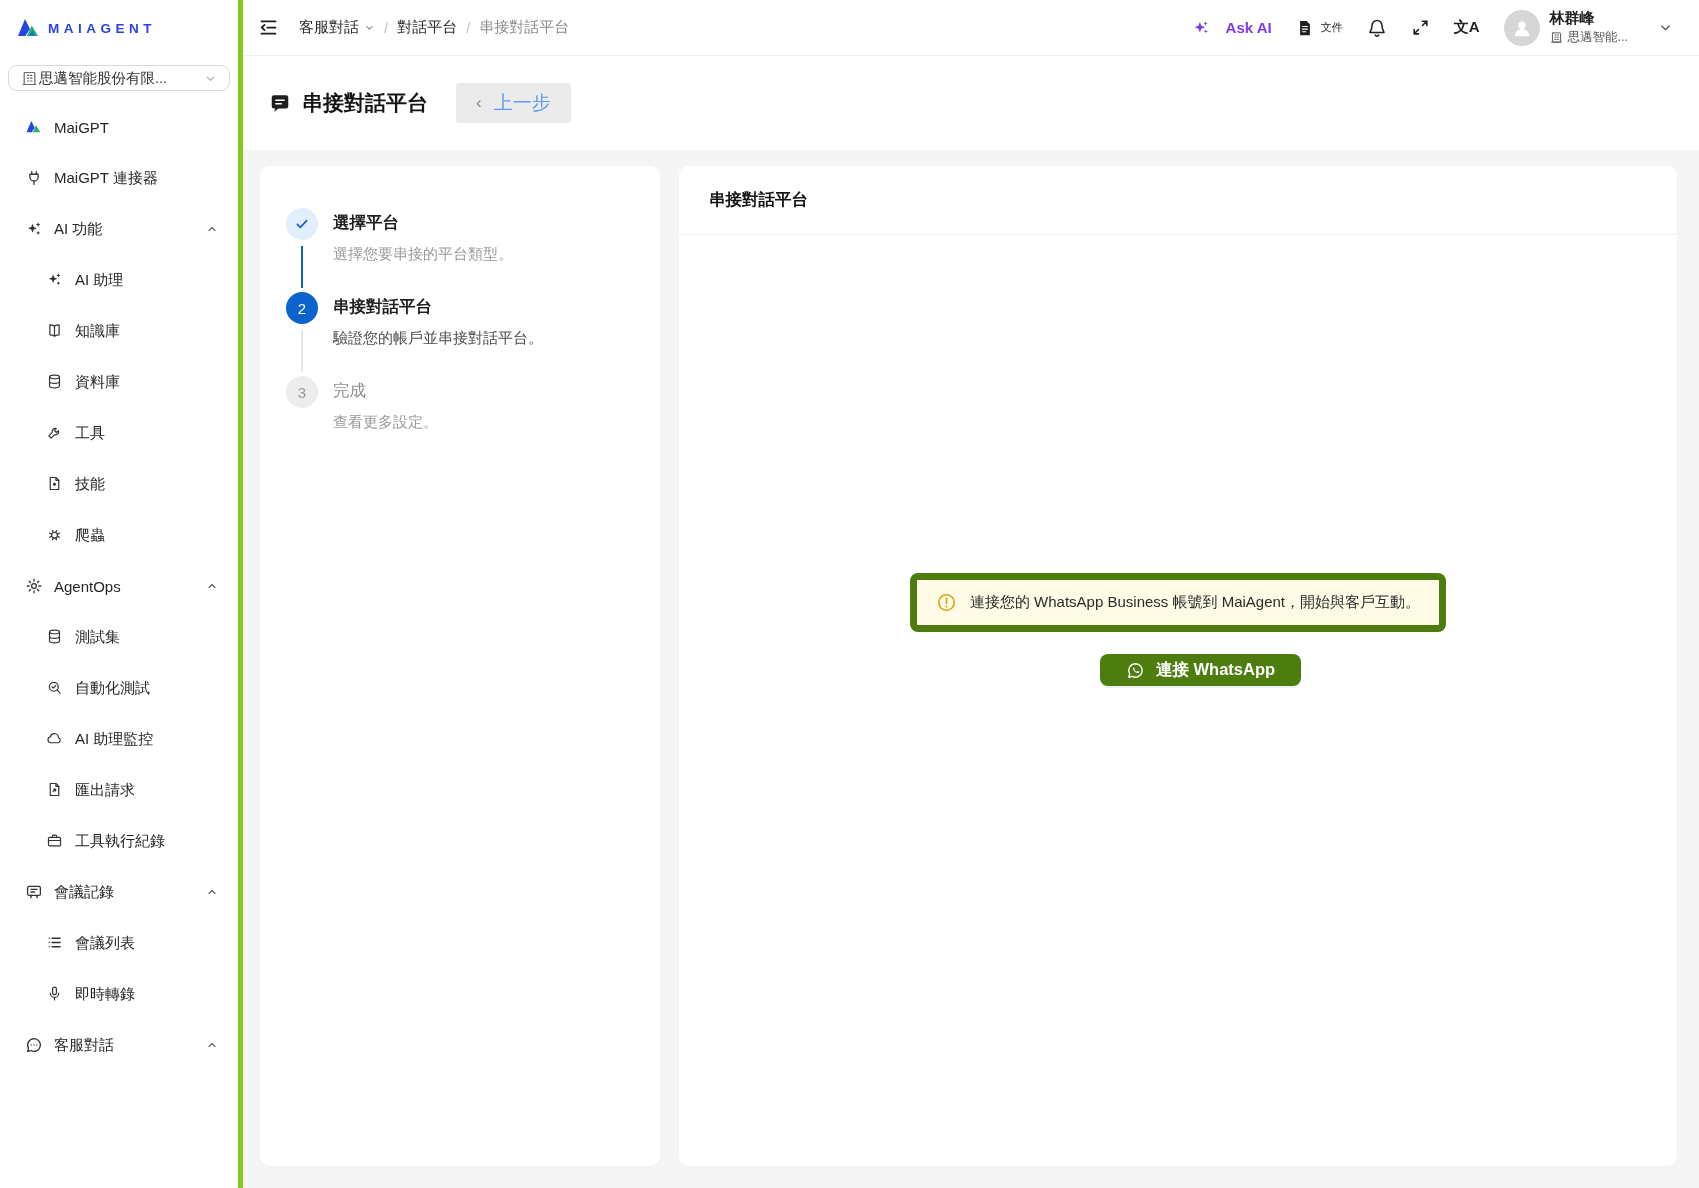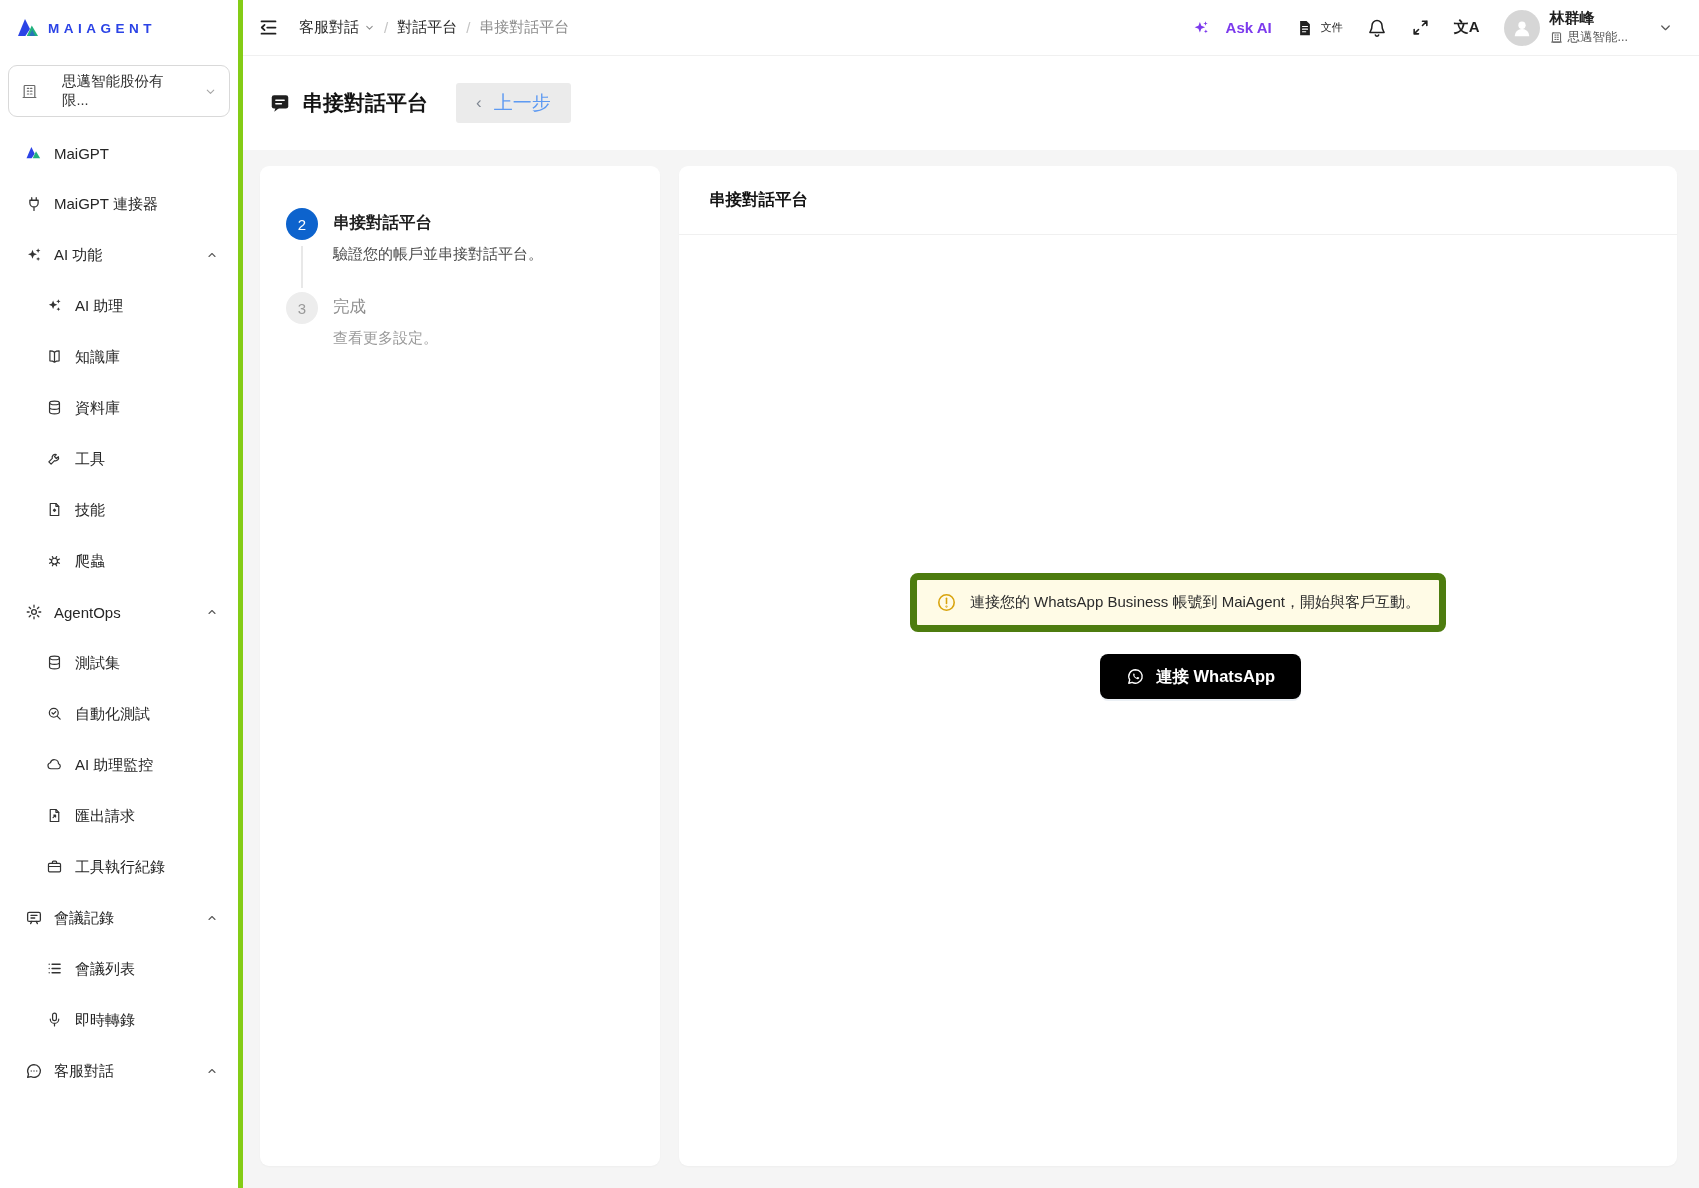--- a/index.html
+++ b/index.html
@@ -5,22 +5,22 @@
   * { margin:0; padding:0; box-sizing:border-box; }
   html,body { width:1699px; height:1188px; overflow:hidden; }
   body { font-family:"Liberation Sans","DejaVu Sans",sans-serif; color:#262626; background:#f5f5f5; }
   svg { display:block; }
   .app { display:flex; height:100%; }
 
   
   .sidebar { width:243px; background:#fff; border-right:5px solid #84cc16; flex-shrink:0; overflow:hidden; }
   .side-logo { height:56px; display:flex; align-items:center; gap:7px; padding-left:15px; }
   .side-logo .brand-text { color:#2b43e6; font-weight:700; font-size:13.5px; letter-spacing:4.5px; }
-  .workspace { margin:9px 8px 4px; border:1px solid #d9d9d9; border-radius:9px; height:52px;
-               display:flex; align-items:center; gap:24px; padding:12px 12px; font-size:14.5px; color:#333;
+  .workspace { margin:9px 8px 4px; border:1px solid #d9d9d9; border-radius:9px; height:26px;
+               display:flex; align-items:center; gap:1px; padding:12px 12px; font-size:14.5px; color:#333;
                background:#fff; cursor:pointer; }
   .workspace .ws-caret { margin-left:auto; color:#a6a6a6; }
   .nav { padding:12px 8px 0; }
   .nav-item { height:40px; display:flex; align-items:center; gap:11px; padding:0 12px 0 17px;
               margin-bottom:11px; border-radius:8px; font-size:15px; color:#262626; cursor:pointer; }
   .nav-item.child { padding-left:38px; }
   .nav-ic { width:18px; height:18px; color:#333; flex-shrink:0; }
   .nav-caret { margin-left:auto; color:#595959; }
 
   
@@ -74,22 +74,22 @@
   .step-text { padding:4px 0 28px; }
   .step-title { font-size:16.5px; font-weight:700; color:#1f1f1f; margin-bottom:9px; }
   .step.pending .step-title { color:#8f8f8f; font-weight:400; }
   .step-desc { font-size:15px; color:#9a9a9a; line-height:1.4; }
   .step.active .step-desc { color:#4d4d4d; }
 
   
   .alert { display:flex; align-items:center; gap:13px; background:#fffbe6; border:7px solid #4d7c0f;
            border-radius:8px; padding:12px 19px; font-size:15px; color:#2b2b2b; max-width:640px; }
   .alert-ic { color:#d9a40e; flex-shrink:0; }
-  .connect-btn { margin-top:22px; background:#000000; color:#fff; border:none; border-radius:8px;
-                 height:45px; padding:0 26px; font-size:16.5px; font-weight:600; font-family:inherit;
+  .connect-btn { margin-top:22px; background:#4d7c0f; color:#fff; border:none; border-radius:8px;
+                 height:32px; padding:0 26px; font-size:16.5px; font-weight:600; font-family:inherit;
                  display:flex; align-items:center; gap:11px; cursor:pointer;
                  box-shadow:0 2px 0 rgba(5,60,130,0.08);margin-left:45px; }
 </style>
 </head>
 <body>
 
 <div class="app">
 
   <aside class="sidebar">
     <div class="side-logo">
@@ -427,20 +427,34 @@
       <button class="back-btn">
         <span class="back-arrow">‹</span>
         <span>上一步</span>
       </button>
     </div>
 
     <div class="content">
 
       <section class="card stepper-card">
 
+        <div class="step done">
+          <div class="step-rail">
+            <div class="step-dot">
+              <svg width="16" height="16" viewBox="0 0 24 24" fill="none" stroke="currentColor" stroke-width="2.4" stroke-linecap="round" stroke-linejoin="round">
+                  <path d="M5 12.5l4.5 4.5 9.5-10"></path>
+                </svg>
+            </div>
+            <div class="step-line filled"></div>
+          </div>
+          <div class="step-text">
+            <div class="step-title">選擇平台</div>
+            <div class="step-desc">選擇您要串接的平台類型。</div>
+          </div>
+        </div>
 
         <div class="step active">
           <div class="step-rail">
             <div class="step-dot">2</div>
             <div class="step-line"></div>
           </div>
           <div class="step-text">
             <div class="step-title">串接對話平台</div>
             <div class="step-desc">驗證您的帳戶並串接對話平台。</div>
           </div>

